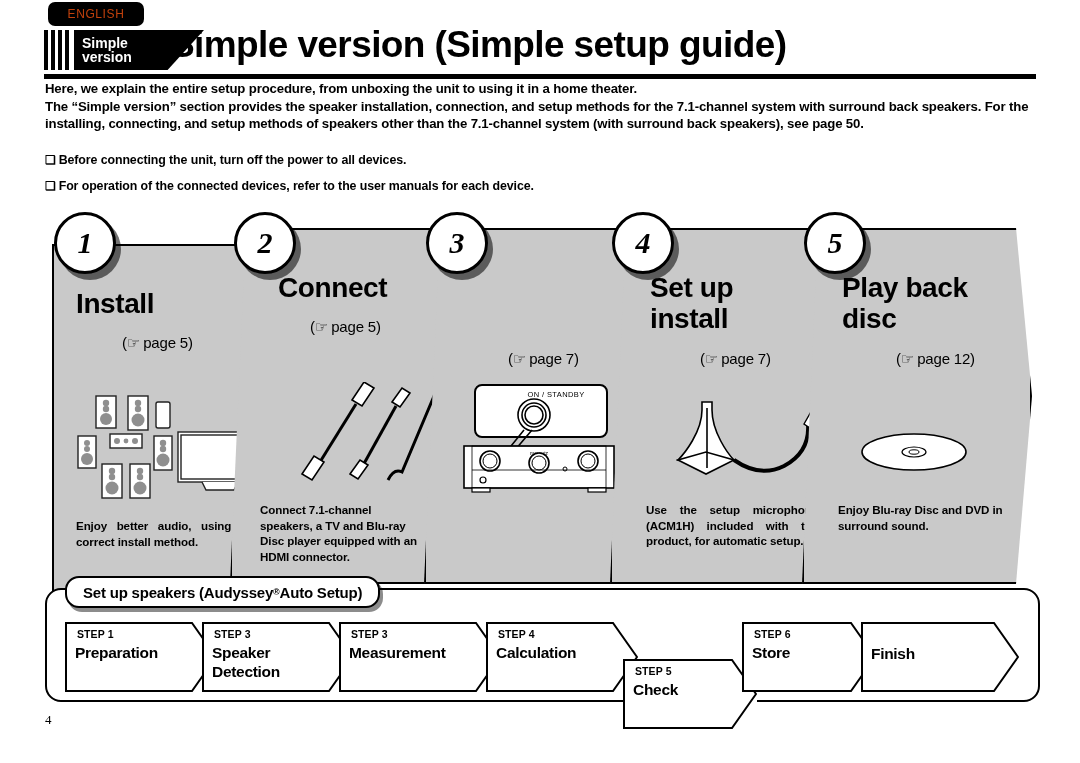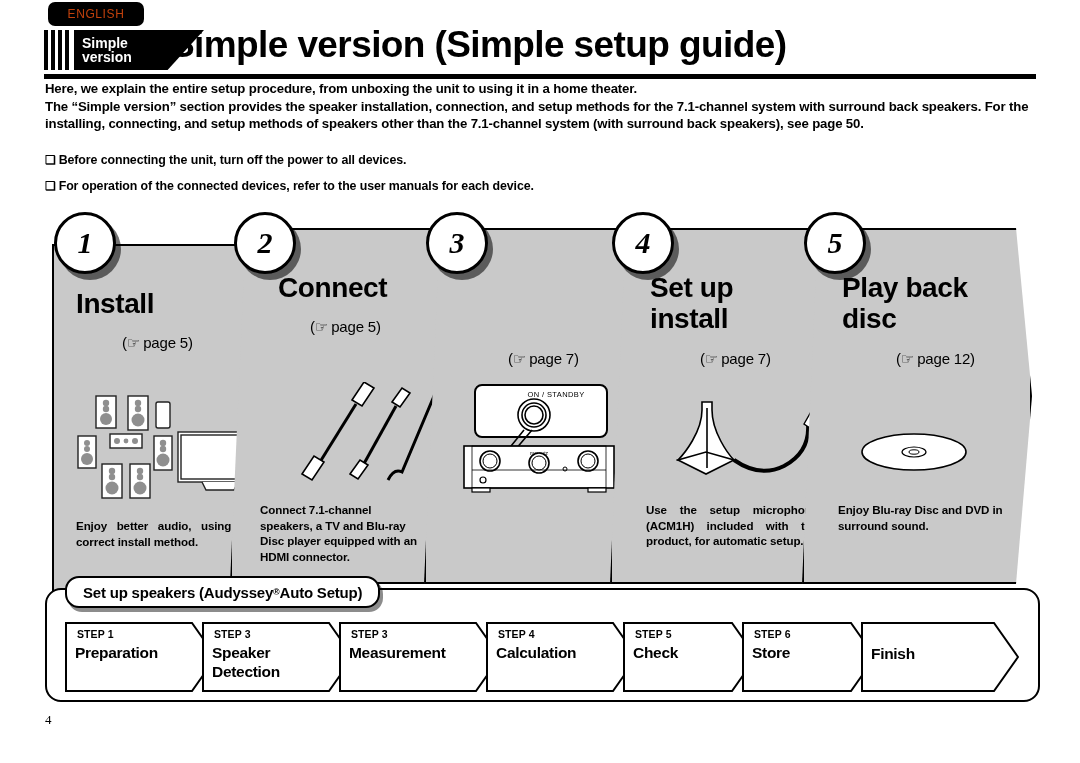--- a/index.html
+++ b/index.html
@@ -389,21 +389,21 @@
   </div>
 
   <div class="chev" style="left:439px; width:152px;">
     <svg class="chev-svg" viewBox="0 0 152 70" preserveAspectRatio="none">
         <polygon points="1,1 127,1 151,35 127,69 1,69" fill="#fff" stroke="#000" stroke-width="2"></polygon>
       </svg>
     <div class="slabel">STEP 4</div>
     <div class="sname">Calculation</div>
   </div>
 
-  <div class="chev" style="left:576px; width:134px;">
+  <div class="chev" style="left:576px; width:134px;margin-top:37px;">
     <svg class="chev-svg" viewBox="0 0 134 70" preserveAspectRatio="none">
         <polygon points="1,1 109,1 133,35 109,69 1,69" fill="#fff" stroke="#000" stroke-width="2"></polygon>
       </svg>
     <div class="slabel">STEP 5</div>
     <div class="sname">Check</div>
   </div>
 
   <div class="chev" style="left:695px; width:134px;">
     <svg class="chev-svg" viewBox="0 0 134 70" preserveAspectRatio="none">
         <polygon points="1,1 109,1 133,35 109,69 1,69" fill="#fff" stroke="#000" stroke-width="2"></polygon>

